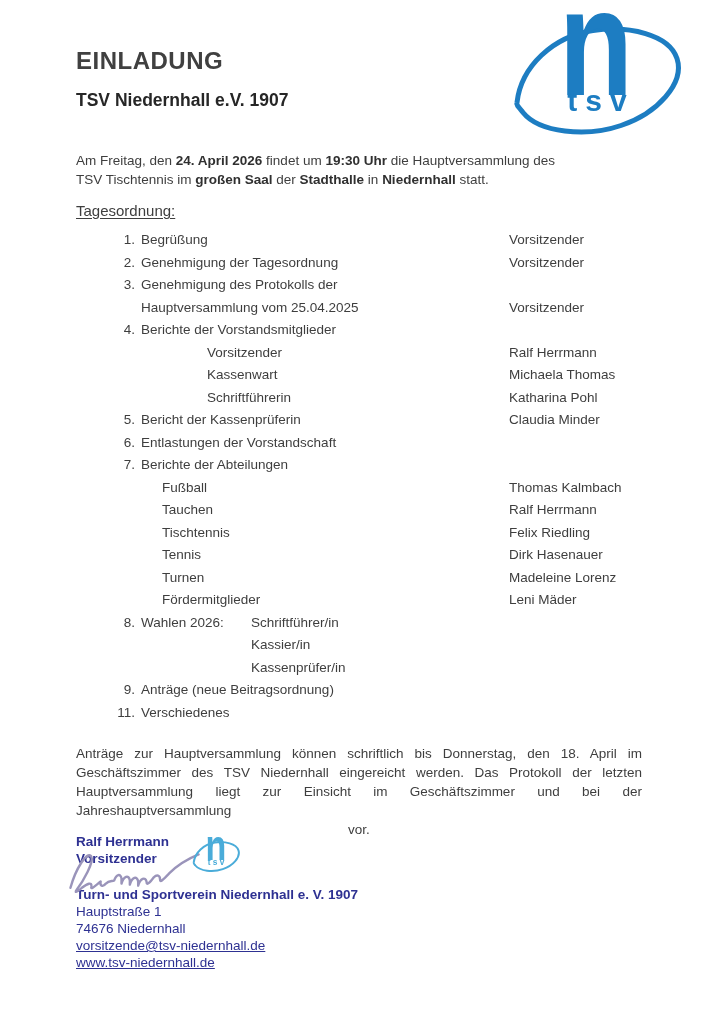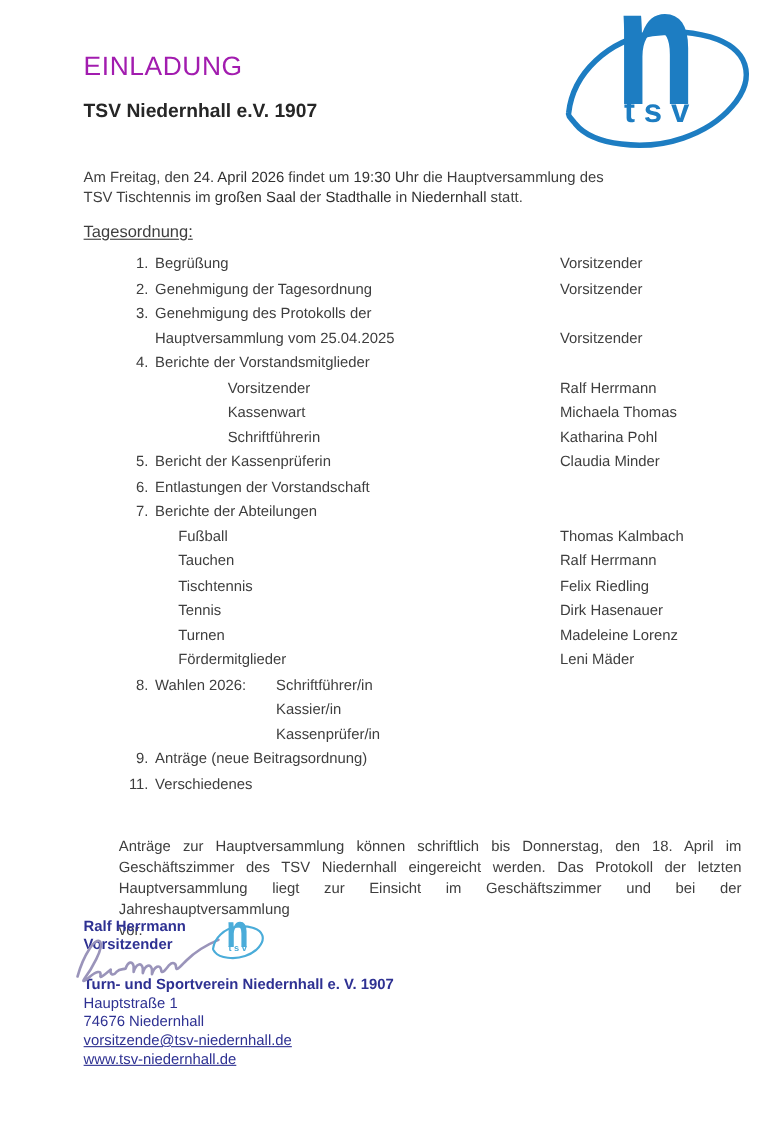--- a/index.html
+++ b/index.html
@@ -1,45 +1,45 @@
 <!DOCTYPE html>
 <html><head>
 <meta charset="utf-8">
 <style>
   html,body{margin:0;padding:0;background:#ffffff;}
   .page{
     position:relative;width:713px;height:1024px;background:#ffffff;
     font-family:"Liberation Sans",sans-serif;color:#3e3e3e;overflow:hidden;
   }
   .title{
-    position:absolute;left:76px;top:47px;font-size:24px;font-weight:normal;
-    color:#a21caf;letter-spacing:.5px;
+    position:absolute;left:76px;top:47px;font-size:24px;font-weight:bold;
+    color:#404040;letter-spacing:.5px;
   }
   .subtitle{
     position:absolute;left:76px;top:89px;font-size:17.5px;font-weight:bold;
     line-height:23px;color:#262626;
   }
   .intro{position:absolute;left:76px;top:151px;font-size:13.5px;line-height:19px;}
-  .b{font-weight:normal;color:#303030;}
+  .b{font-weight:bold;color:#303030;}
   .agenda-heading{
     position:absolute;left:76px;top:202px;font-size:15px;
     text-decoration:underline;text-underline-offset:2px;
   }
   .agenda{position:absolute;left:76px;top:229px;width:566px;font-size:13.5px;}
   .arow{position:relative;display:flex;height:22.5px;line-height:22.5px;}
   .num{flex:none;width:27px;margin-left:32px;padding-right:6px;text-align:right;}
   .txt{flex:none;white-space:nowrap;}
   .sub1 .txt{margin-left:21px;}
   .sub2 .txt{margin-left:66px;}
   .wahlen .txt{width:110px;}
   .tab{flex:none;white-space:nowrap;}
   .resp{position:absolute;left:433px;top:0;white-space:nowrap;}
-  .closing{position:absolute;left:76px;top:760px;width:566px;font-size:13.5px;line-height:19px;margin-left:32px;}
+  .closing{position:absolute;left:76px;top:744px;width:566px;font-size:13.5px;line-height:19px;}
   .jline{text-align:justify;text-align-last:justify;}
-  .jlast{text-align:left;}
+  .jlast{text-align:center;}
   .footer{
     position:absolute;left:76px;top:833px;font-size:13.5px;line-height:17px;
     color:#2e3192;width:420px;
   }
   .f-bold{font-weight:bold;}
   .org{margin-top:19px;font-weight:bold;}
   .flink{display:inline-block;color:#2e3192;text-decoration:underline;cursor:pointer;}
   .linkrow{line-height:17px;}
   .logo-large{position:absolute;left:511px;top:12px;width:175px;height:126px;color:#1d7dc2;}
   .logo-small{position:absolute;left:116px;top:4px;width:49px;height:36px;color:#4aacd9;}

